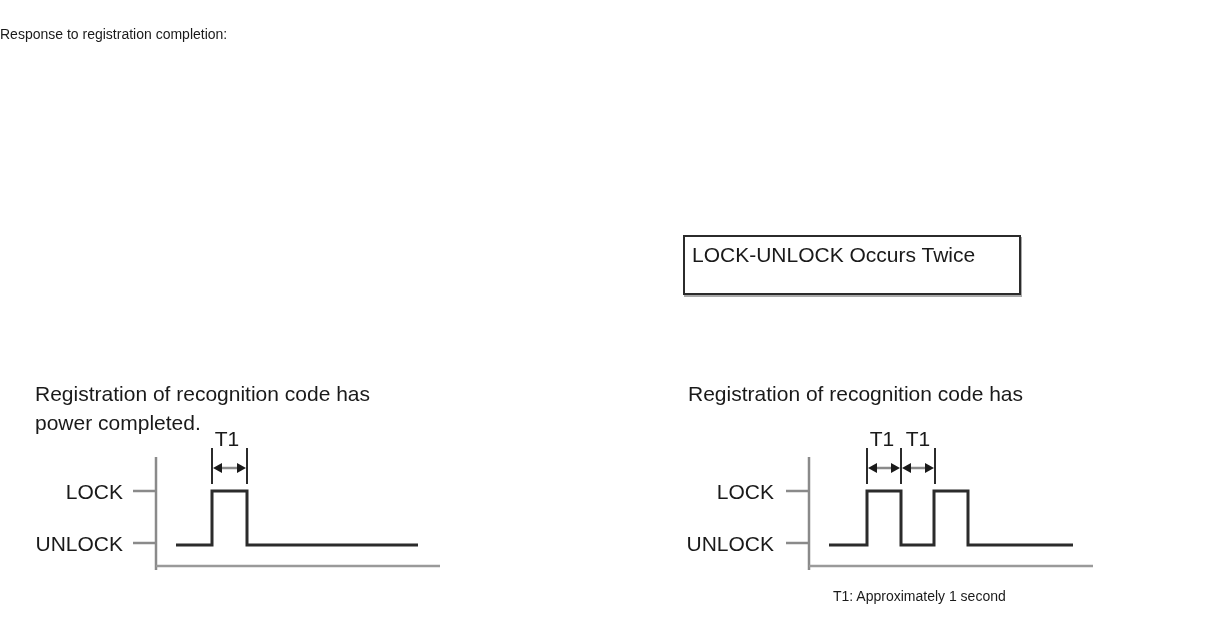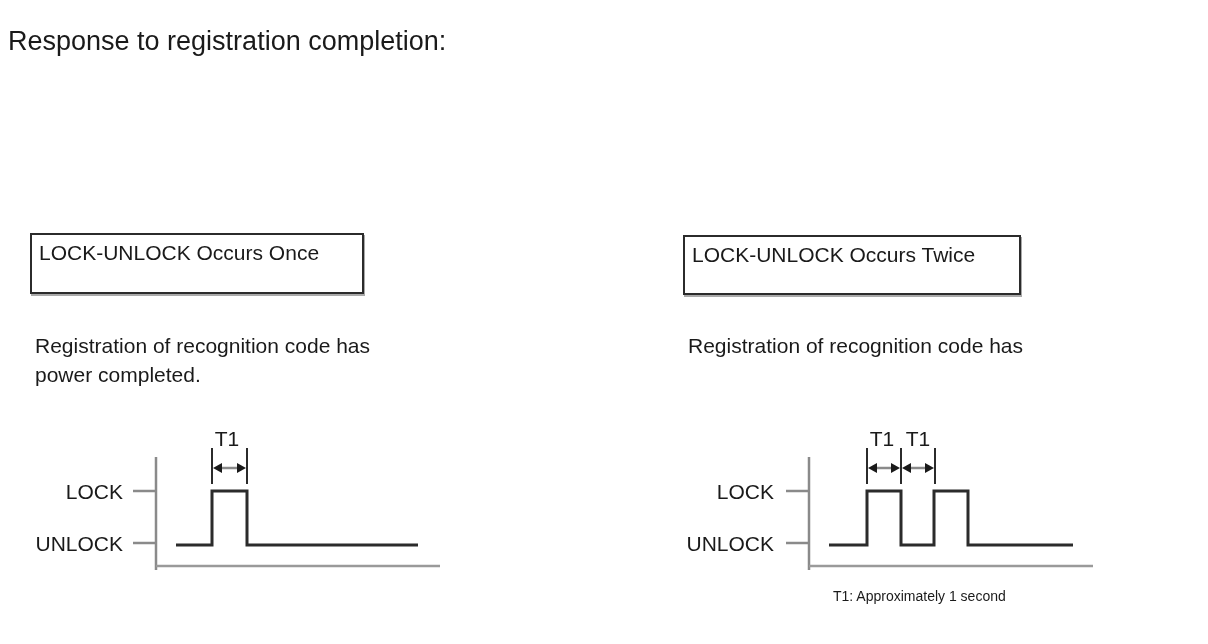--- a/index.html
+++ b/index.html
@@ -8,22 +8,22 @@
     position: relative;
     width: 1208px;
     height: 644px;
     background: #ffffff;
     font-family: "Liberation Sans", "DejaVu Sans", sans-serif;
     color: #1a1a1a;
     overflow: hidden;
   }
   .abs { position: absolute; }
   .title {
-    left: 8px; top: 26px;
-    font-size: 27px;
+    left: 0; top: 26px;
+    font-size: 14px;
     white-space: nowrap;
   }
   .paragraph {
     left: 35px; top: 110px;
     font-size: 21px;
     line-height: 29px;
     white-space: nowrap;
   }
   .result-box {
     border: 2px solid #2b2b2b;
@@ -32,20 +32,21 @@
     padding: 6px 0 0 7px;
     white-space: nowrap;
     background: #ffffff;
   }
   .result-box.once { left: 30px; top: 233px; width: 334px; height: 61px; }
   .result-box.twice { left: 683px; top: 235px; width: 338px; height: 60px; }
   .caption {
     font-size: 21px;
     line-height: 29px;
     white-space: nowrap;
+    margin-top: 48px;
   }
   .caption.once { left: 35px; top: 331px; }
   .caption.twice { left: 688px; top: 331px; }
   .diagram-svg { position: absolute; overflow: visible; }
   .diagram-svg.once { left: 0px; top: 415px; }
   .diagram-svg.twice { left: 650px; top: 415px; }
   svg text {
     font-family: "Liberation Sans", "DejaVu Sans", sans-serif;
     font-size: 21px;
     fill: #1a1a1a;
@@ -63,23 +64,20 @@
   .arrow-head { fill: #1a1a1a; stroke: none; }
 </style>
 </head>
 <body>
 
 <div class="page">
 
   <div class="abs title">Response to registration completion:</div>
 
 
-  <div class="abs result-box once">
-    <span>LOCK-UNLOCK Occurs Once</span>
-  </div>
 
   <div class="abs result-box twice">
     <span>LOCK-UNLOCK Occurs Twice</span>
   </div>
 
   <div class="abs caption once">
     <div>Registration of recognition code has</div>
     <div>power completed.</div>
   </div>
 

